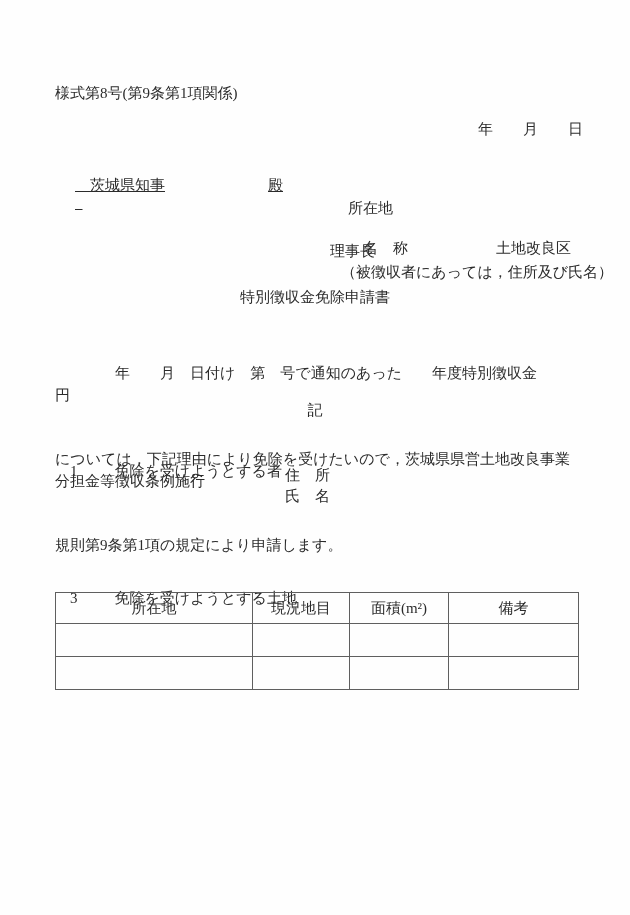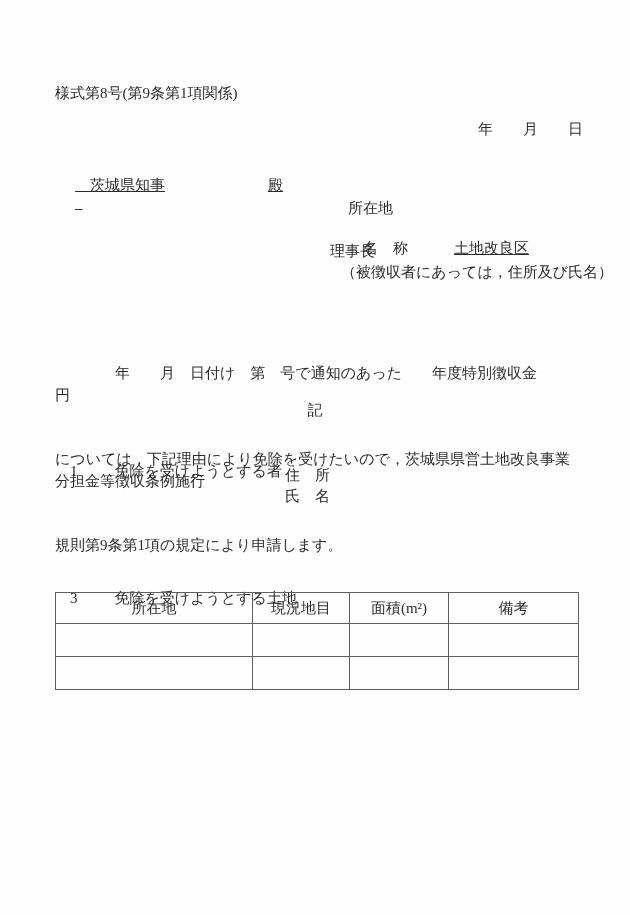--- a/index.html
+++ b/index.html
@@ -27,21 +27,21 @@
     white-space: pre;
   }
   .body-par {
     position: absolute;
     left: 55px;
     width: 525px;
     line-height: 21.5px;
     white-space: pre-wrap;
   }
   .honorific { margin-left: 103px; }
-  .org-suffix { margin-left: 46px; text-decoration: underline; }
+  .org-suffix { margin-left: 88px; }
   .item-label { margin-left: 37px; font-family: Liberation Serif, serif; }
   table.land {
     position: absolute;
     left: 55px;
     top: 592px;
     width: 523px;
     border-collapse: collapse;
     table-layout: fixed;
     font-size: 15px;
     color: #2b2b2b;
@@ -72,20 +72,21 @@
   <div class="abs" style="left:348px; top:199px;">所在地</div>
 
   <div class="abs" style="left:348px; top:221px;">
     <span>名　称</span><span class="org-suffix">土地改良区</span>
   </div>
 
   <div class="abs" style="left:330px; top:242px;">理事長</div>
 
   <div class="abs" style="left:341px; top:263px;text-align:right;">（被徴収者にあっては，住所及び氏名）</div>
 
+  <div class="center-line" style="top:288px;">特別徴収金免除申請書</div>
 
   <div class="body-par" style="top:320px;">
     <div>　　　　年　　月　日付け　第　号で通知のあった　　年度特別徴収金　　円</div>
     <div>については，下記理由により免除を受けたいので，茨城県県営土地改良事業分担金等徴収条例施行</div>
     <div>規則第9条第1項の規定により申請します。</div>
   </div>
 
   <div class="center-line" style="top:401px;">記</div>
 
   <div class="abs" style="left:55px; top:444px;">

